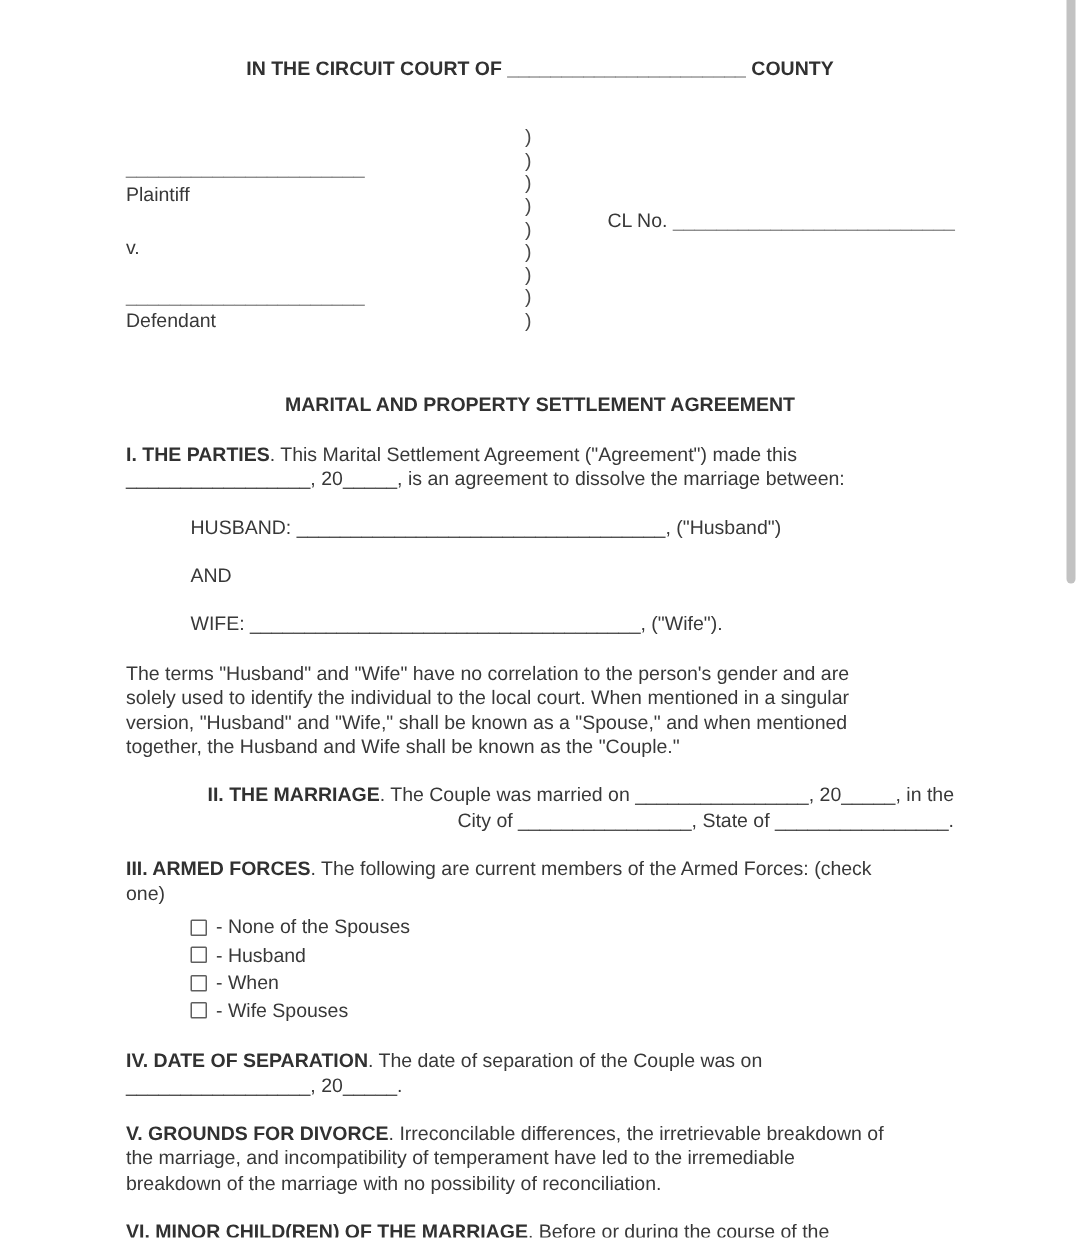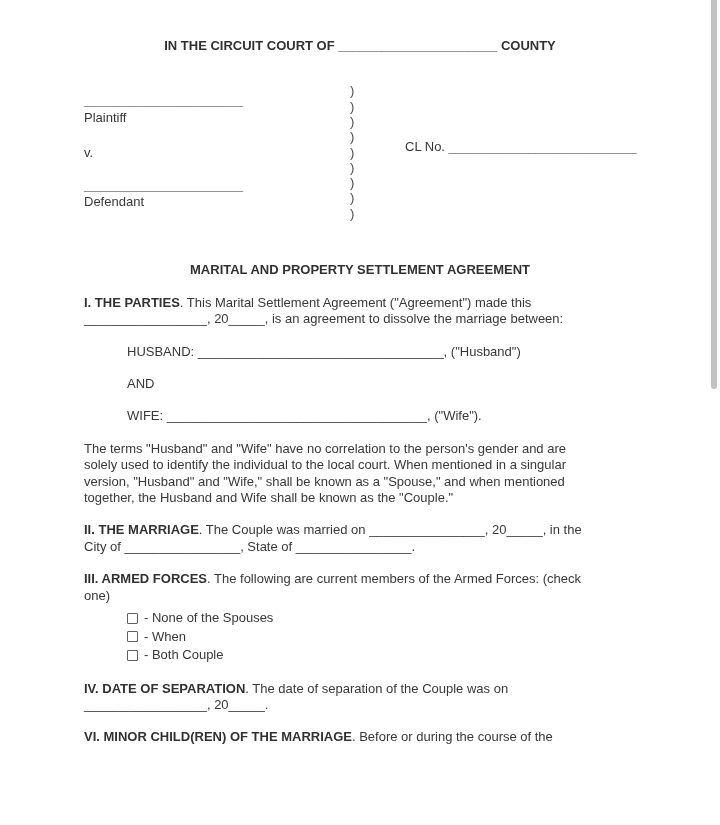--- a/index.html
+++ b/index.html
@@ -15,21 +15,21 @@
     padding:38px 84px 0 84px;
     font-size:13px;line-height:16.4px;
   }
   b{font-weight:bold;color:#313131;}
   .court-header{
     text-align:center;font-weight:bold;color:#313131;
     white-space:nowrap;
   }
   
   .caption{position:relative;height:138px;margin-top:34px;}
-  .cap-left{position:absolute;left:0;top:4px;width:280px;}
+  .cap-left{position:absolute;left:0;top:16px;width:280px;}
   .blank-text{color:#7e7e7e;letter-spacing:0;}
   .cap-label{margin-top:1px;}
   .cap-v{margin-top:19px;}
   .cap-blank2{margin-top:15px;}
   .cap-parens{
     position:absolute;left:266px;top:-5px;
     white-space:pre-line;line-height:15.3px;color:#4a4a4a;
   }
   .cap-case{position:absolute;left:321px;top:51px;white-space:nowrap;}
   .cap-case .blank-inline{color:#7e7e7e;}
@@ -39,21 +39,21 @@
   }
   
   p.sec{margin:16px 0 0 0;}
   .rest{white-space:pre-line;margin-top:46px;}
   .indent{padding-left:43px;}
   [data-name="section-parties"]{margin-top:28px;}
   [data-name="husband-line"]{margin-top:19px;}
   [data-name="and-label"]{margin-top:17px;}
   [data-name="wife-line"]{margin-top:16px;}
   [data-name="terms-paragraph"]{margin-top:16px;}
-  [data-name="section-marriage"]{margin-top:12px;}
+  [data-name="section-marriage"]{margin-top:12px;text-align:right;}
   [data-name="section-armed-forces"]{margin-top:15px;}
   .check-list{margin-top:5px;padding-left:43px;}
   .check-row{display:flex;align-items:center;height:18.5px;text-align:center;}
   .checkbox{
     display:inline-block;width:9px;height:9px;
     border:1.5px solid #5f5f5f;border-radius:1px;
     margin-right:6px;flex:0 0 auto;background:#fff;
   }
   [data-name="section-separation"]{margin-top:11px;}
   [data-name="section-grounds"]{margin-top:14px;}
@@ -111,31 +111,38 @@
 City of ________________, State of ________________.</span></p>
 
   <p class="sec" data-name="section-armed-forces"><b data-name="section-armed-forces-label">III. ARMED FORCES</b><span class="rest" data-name="section-armed-forces-text">. The following are current members of the Armed Forces: (check
 one)</span></p>
 
   <div class="check-list" data-name="armed-forces-options">
     <div class="check-row" data-name="armed-forces-option-none">
       <span class="checkbox" data-name="checkbox-icon"></span>
       <span data-name="armed-forces-option-none-label">- None of the Spouses</span>
     </div>
+    <div class="check-row" data-name="armed-forces-option-husband">
+      <span class="checkbox" data-name="checkbox-icon"></span>
+      <span data-name="armed-forces-option-husband-label">- Husband</span>
+    </div>
     <div class="check-row" data-name="armed-forces-option-wife">
       <span class="checkbox" data-name="checkbox-icon"></span>
       <span data-name="armed-forces-option-wife-label">- When</span>
     </div>
     <div class="check-row" data-name="armed-forces-option-both">
       <span class="checkbox" data-name="checkbox-icon"></span>
-      <span data-name="armed-forces-option-both-label">- Both Couple</span>
+      <span data-name="armed-forces-option-both-label">- Wife Spouses</span>
     </div>
   </div>
 
   <p class="sec" data-name="section-separation"><b data-name="section-separation-label">IV. DATE OF SEPARATION</b><span class="rest" data-name="section-separation-text">. The date of separation of the Couple was on
 _________________, 20_____.</span></p>
 
+  <p class="sec" data-name="section-grounds"><b data-name="section-grounds-label">V. GROUNDS FOR DIVORCE</b><span class="rest" data-name="section-grounds-text">. Irreconcilable differences, the irretrievable breakdown of
+the marriage, and incompatibility of temperament have led to the irremediable
+breakdown of the marriage with no possibility of reconciliation.</span></p>
 
   <p class="sec" data-name="section-children"><b data-name="section-children-label">VI. MINOR CHILD(REN) OF THE MARRIAGE</b><span class="rest" data-name="section-children-text">. Before or during the course of the</span></p>
 
 </div>
 
 <div class="scroll-thumb" data-name="vertical-scrollbar-thumb"></div>
 
 </body></html>

